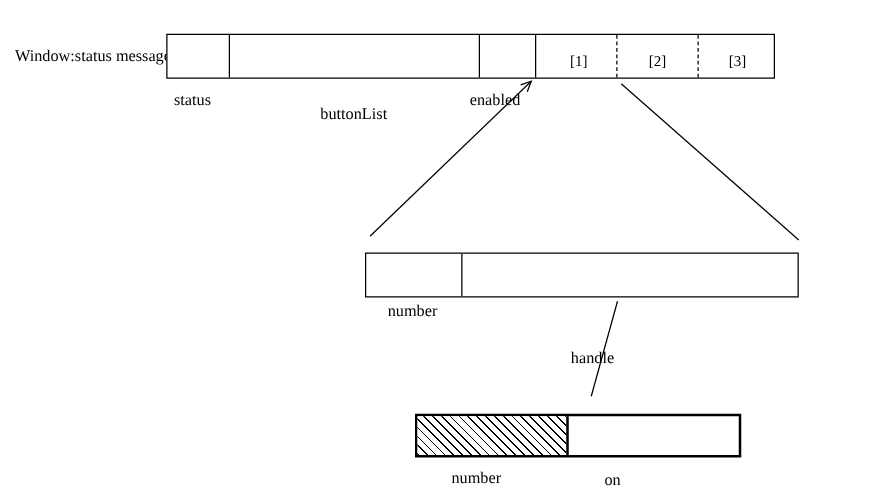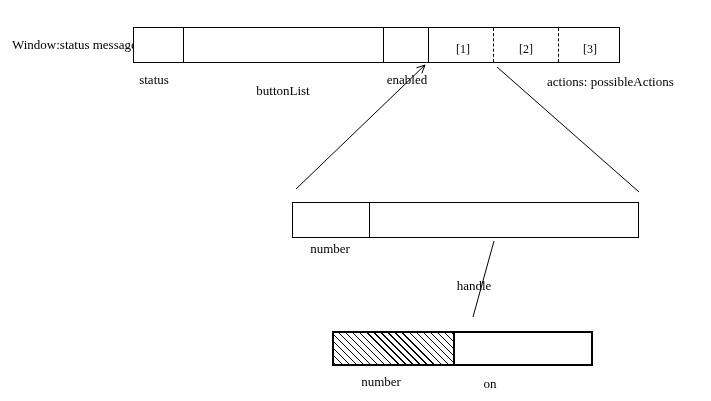--- a/index.html
+++ b/index.html
@@ -85,22 +85,21 @@
     <div class="divider" style="left:294px;"></div>
     <div class="divider dashed" style="left:359px;"></div>
     <div class="divider dashed" style="left:424px;"></div>
     <span class="slot-lbl" style="left:329px;">[1]</span>
     <span class="slot-lbl" style="left:392px;">[2]</span>
     <span class="slot-lbl" style="left:456px;">[3]</span>
   </div>
 
   <span class="lbl centered" style="left:154px; top:73px;">status</span>
   <span class="lbl centered" style="left:283px; top:84px;">buttonList</span>
-  <span class="lbl centered" style="left:407px; top:73px;">enabled</span>
-  <span class="lbl" style="left:547px; top:75px;">actions: possibleActions</span>
+  <span class="lbl centered" style="left:396px; top:73px;">enabled</span>
 
   <div class="box" style="left:292px; top:202px; width:347px; height:36px;">
     <div class="divider" style="left:76px;"></div>
   </div>
   <span class="lbl centered" style="left:330px; top:242px;">number</span>
   <span class="lbl centered" style="left:474px; top:247px;margin-top:32px;">handle</span>
 
   <div class="box" style="left:332px; top:331px; width:261px; height:35px; border-width:2px;">
     <div class="hatch-cell" style="width:121px;"></div>
   </div>

